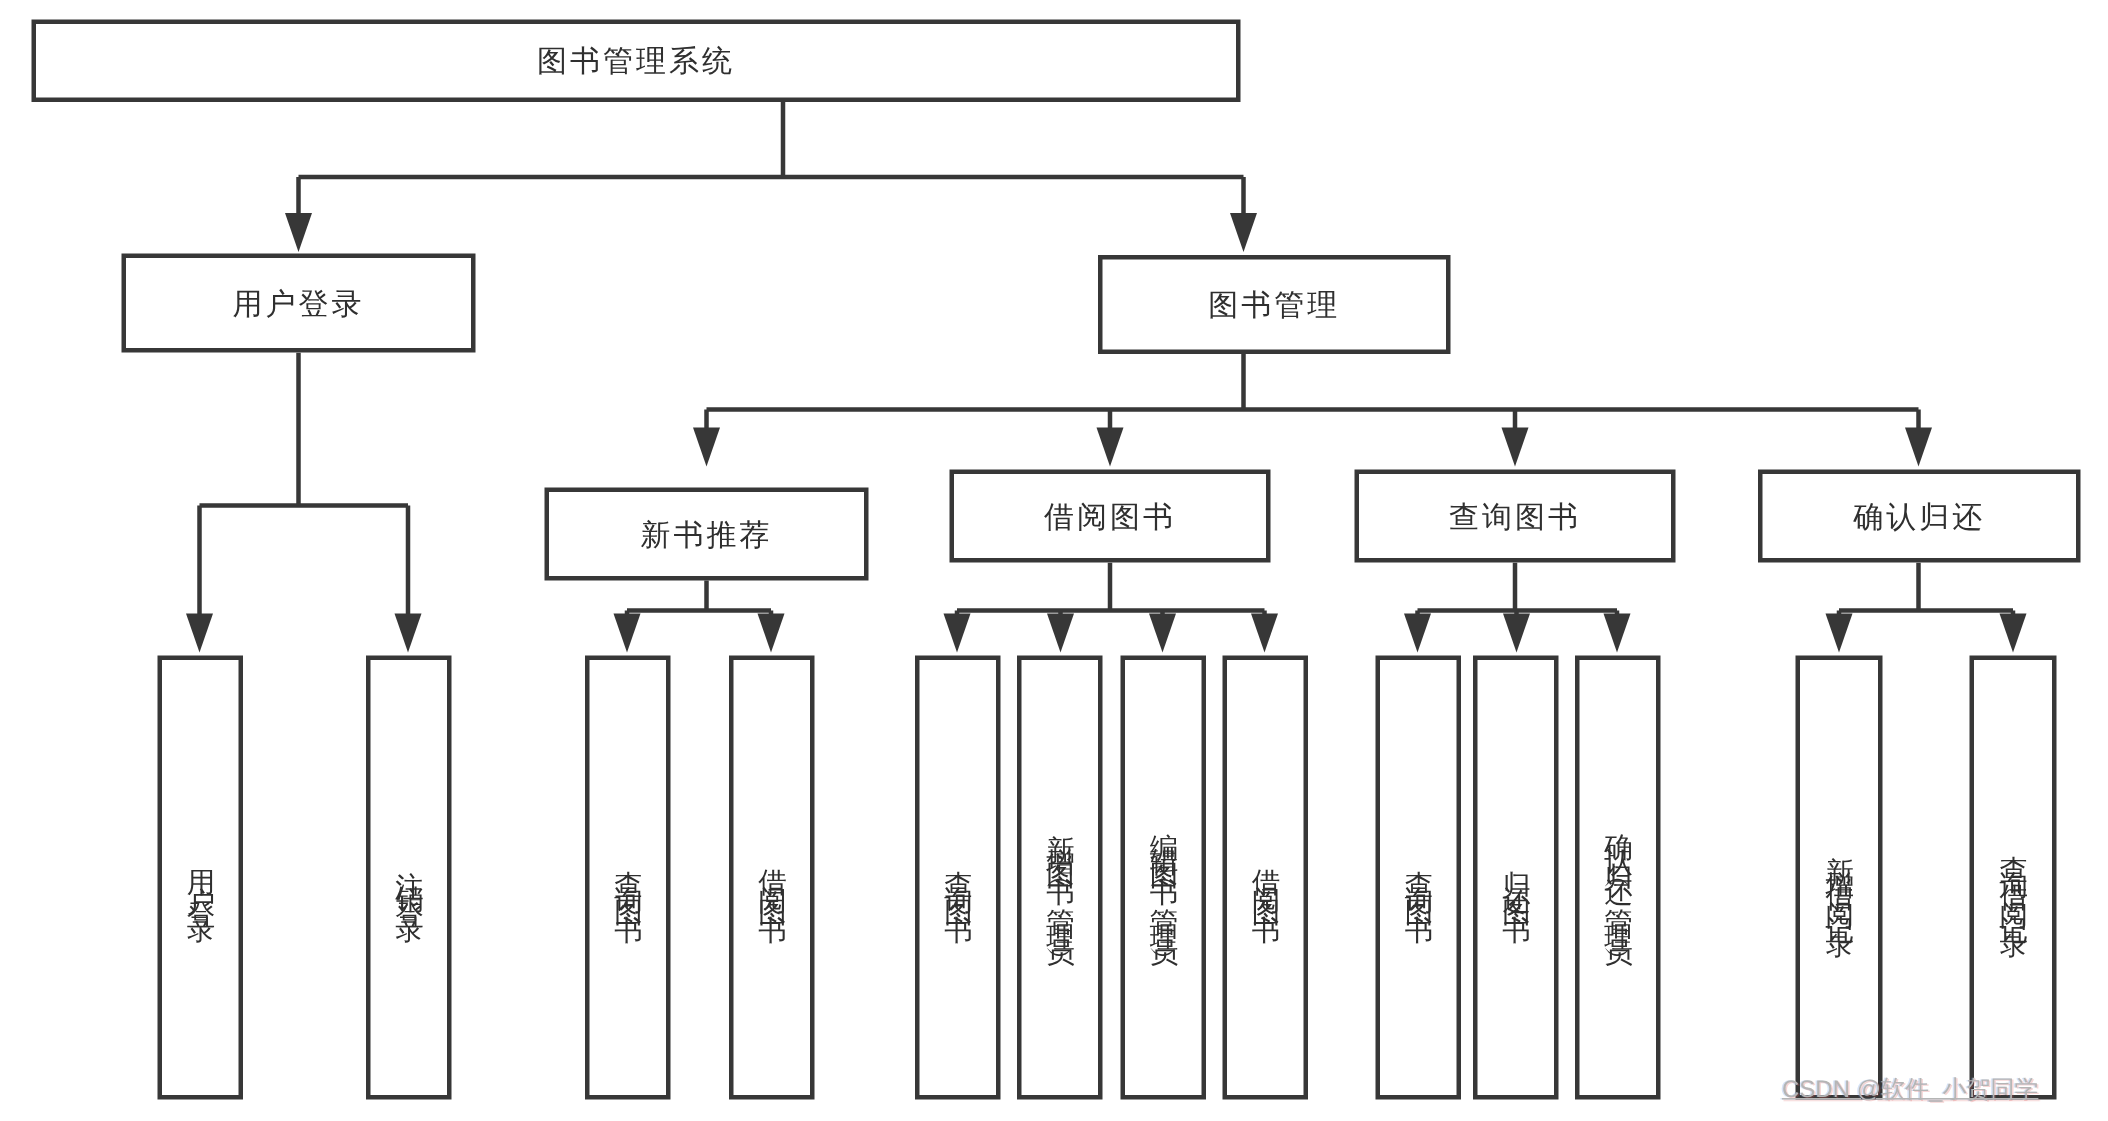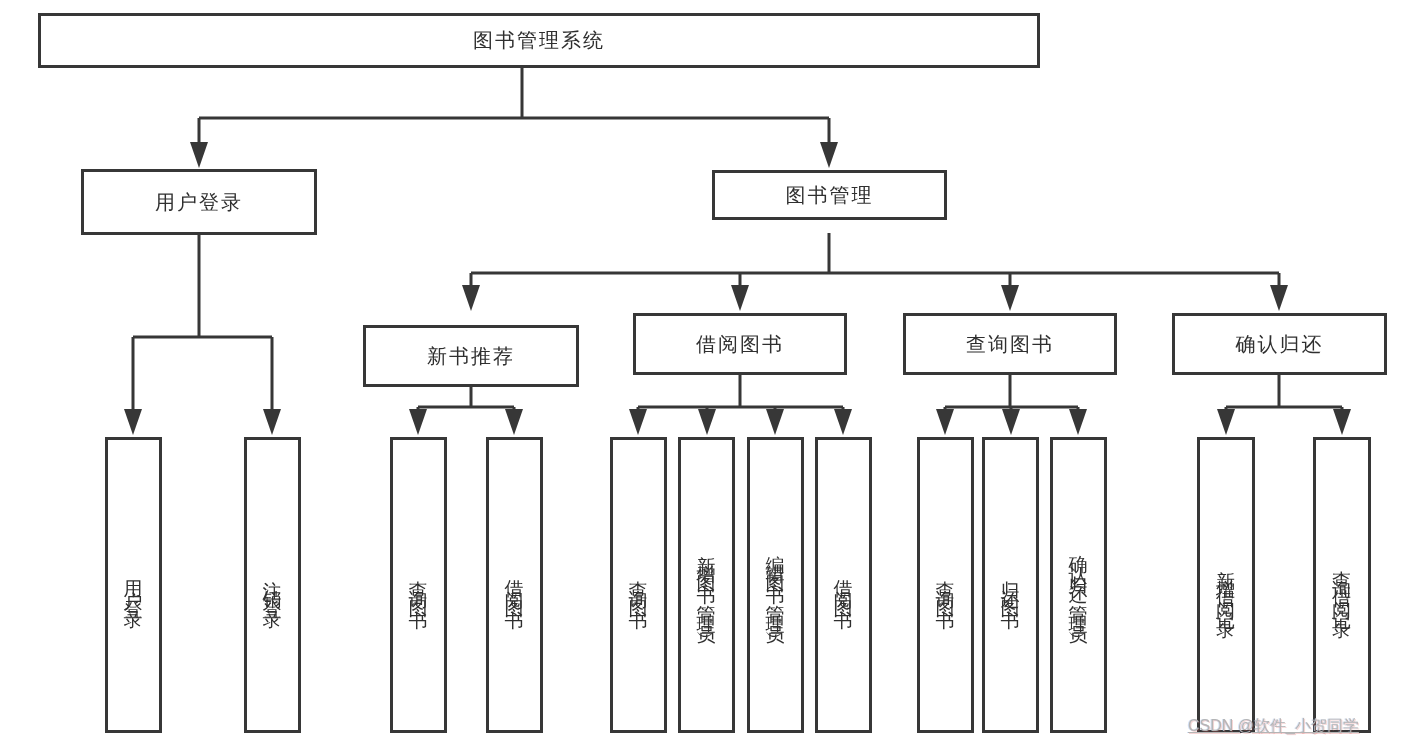--- a/index.html
+++ b/index.html
@@ -109,28 +109,28 @@
       <polygon points="766,409 784,409 775,435"></polygon>
       <polygon points="834,409 852,409 843,435"></polygon>
       <polygon points="936,409 954,409 945,435"></polygon>
       <polygon points="1002,409 1020,409 1011,435"></polygon>
       <polygon points="1069,409 1087,409 1078,435"></polygon>
       <polygon points="1217,409 1235,409 1226,435"></polygon>
       <polygon points="1333,409 1351,409 1342,435"></polygon>
     </g>
   </svg>
 
-  <div class="box" style="left:38px; top:13px; width:1002px; height:55px">
+  <div class="box" style="left:21px; top:13px; width:806px; height:55px">
     <span class="hlbl">图书管理系统</span>
   </div>
 
   <div class="box" style="left:81px; top:169px; width:236px; height:66px">
     <span class="hlbl">用户登录</span>
   </div>
-  <div class="box" style="left:712px; top:170px; width:235px; height:50px">
+  <div class="box" style="left:732px; top:170px; width:235px; height:66px">
     <span class="hlbl">图书管理</span>
   </div>
 
   <div class="box" style="left:363px; top:325px; width:216px; height:62px">
     <span class="hlbl">新书推荐</span>
   </div>
   <div class="box" style="left:633px; top:313px; width:214px; height:62px">
     <span class="hlbl">借阅图书</span>
   </div>
   <div class="box" style="left:903px; top:313px; width:214px; height:62px">

